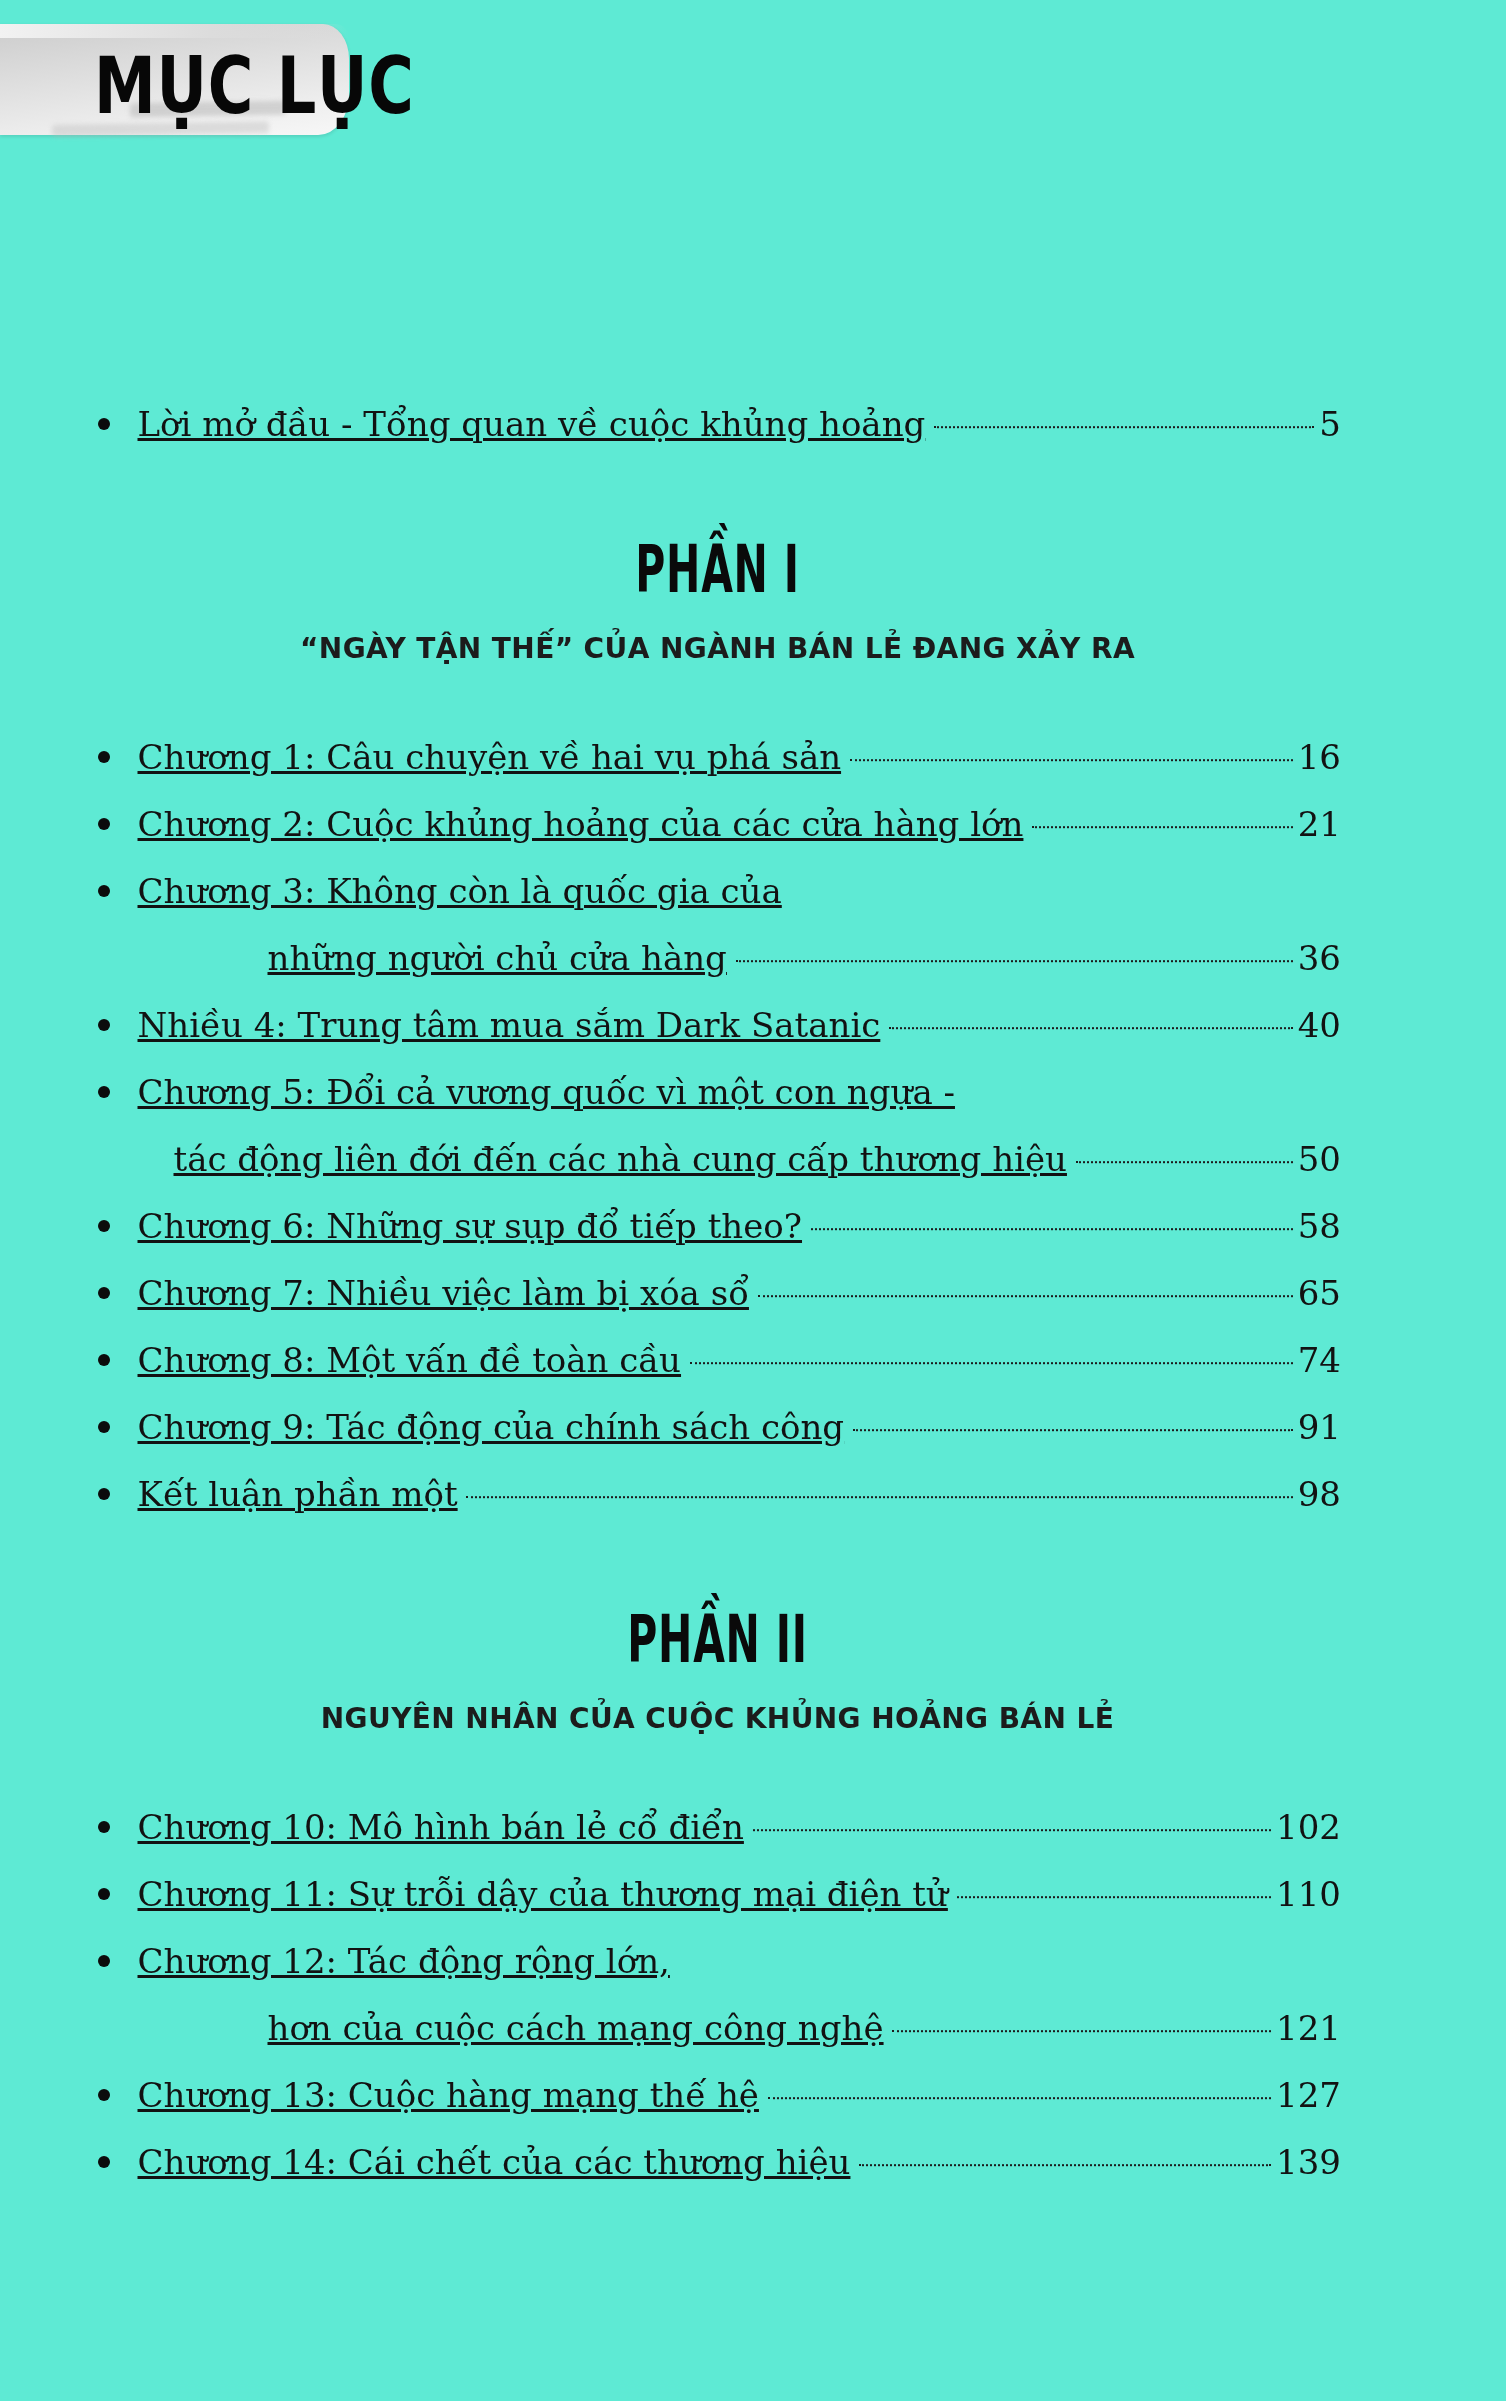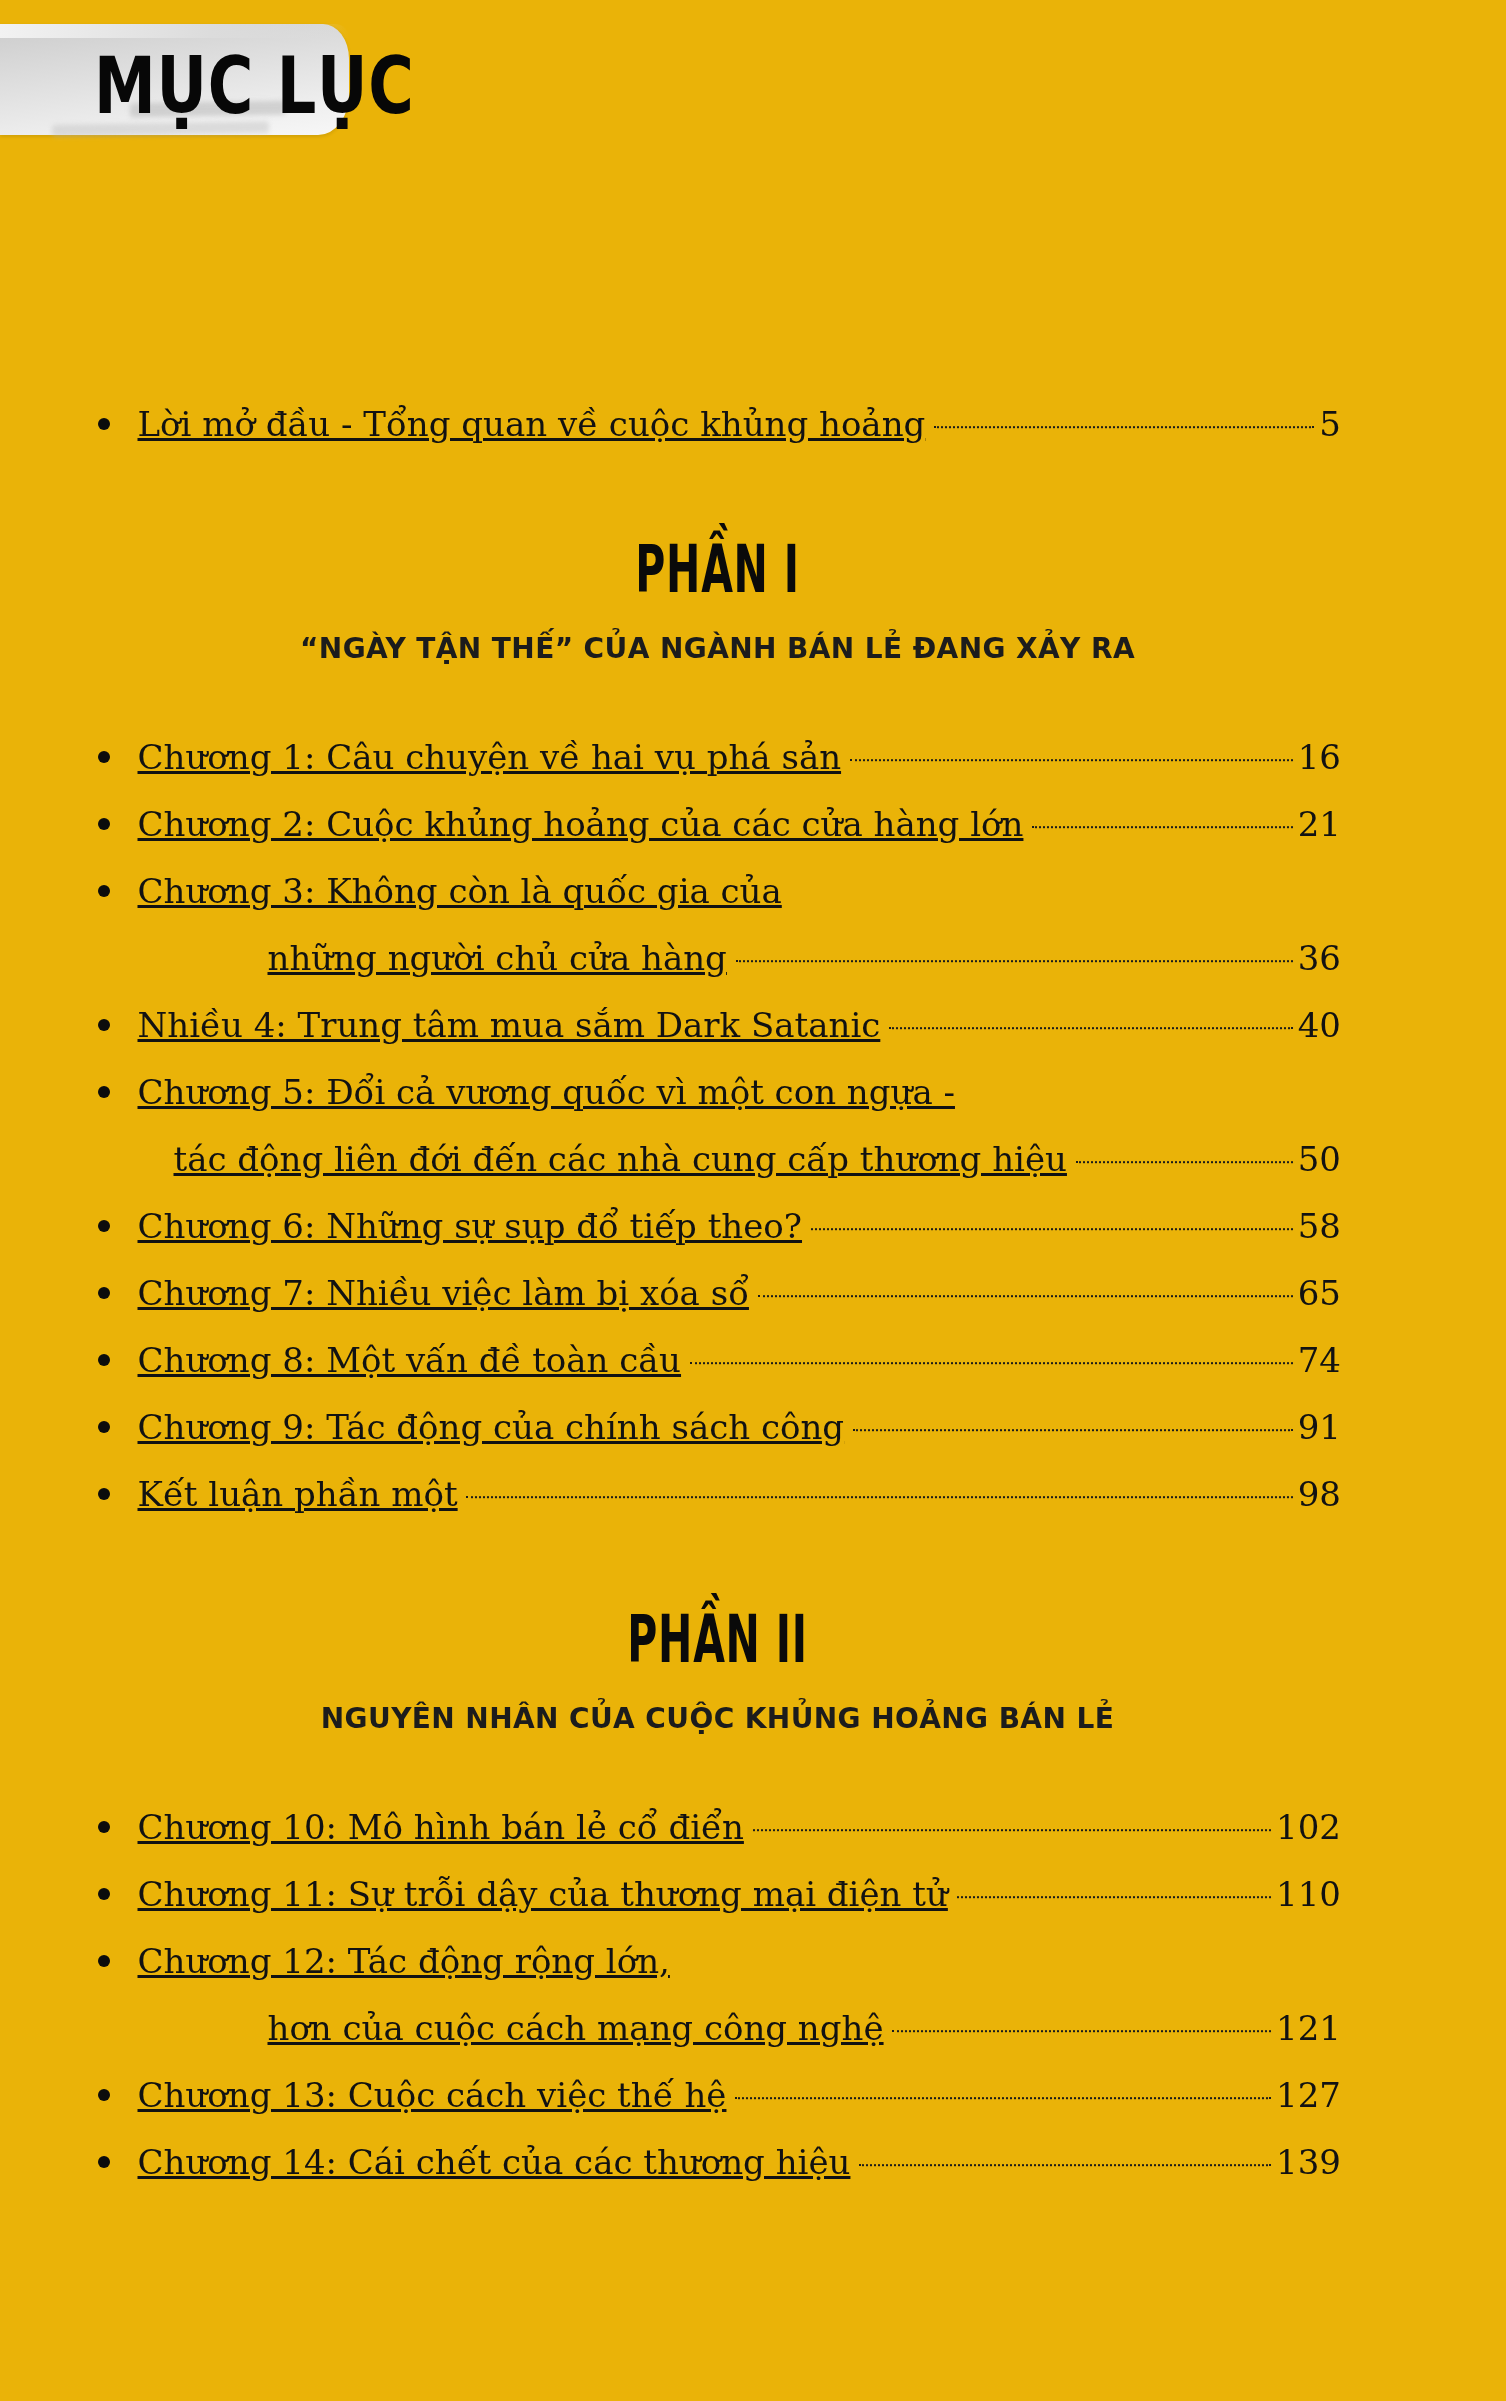--- a/index.html
+++ b/index.html
@@ -2,21 +2,21 @@
 <html style="font-size:14px"><head>
 <meta charset="utf-8">
 <style>
   * { margin: 0; padding: 0; box-sizing: border-box; }
   html, body { background: #ffffff; }
   .page {
     position: relative;
     width: 1506px;
     height: 2401px;
     margin: 0 auto;
-    background: #eab308;
+    background: #5eead4;
     overflow: hidden;
     font-family: "DejaVu Serif", "Liberation Serif", serif;
     color: #121212;
   }
 
   
   .header { position: relative; height: 174px; }
   .band {
     position: absolute;
     left: 0; top: 24px;
@@ -299,21 +299,21 @@
               <span class="leader"></span>
               <span class="pg">121</span>
             </div>
           </div>
         </div>
 
         <div class="entry">
           <span class="bullet"></span>
           <div class="entry-body">
             <div class="line">
-              <span class="txt">Chương 13: Cuộc cách việc thế hệ</span>
+              <span class="txt">Chương 13: Cuộc hàng mạng thế hệ</span>
               <span class="leader"></span>
               <span class="pg">127</span>
             </div>
           </div>
         </div>
 
         <div class="entry">
           <span class="bullet"></span>
           <div class="entry-body">
             <div class="line">

